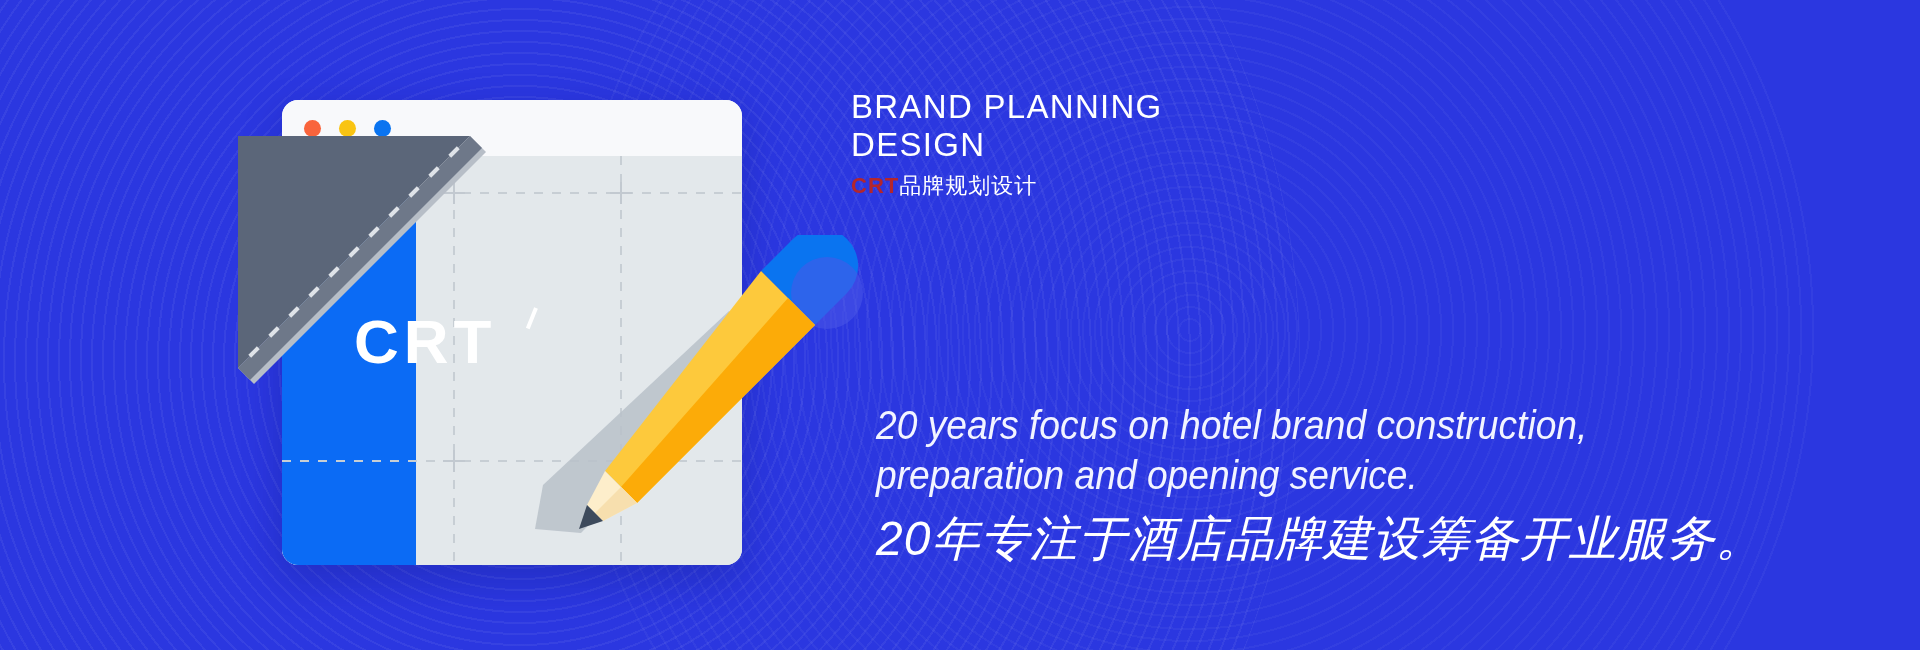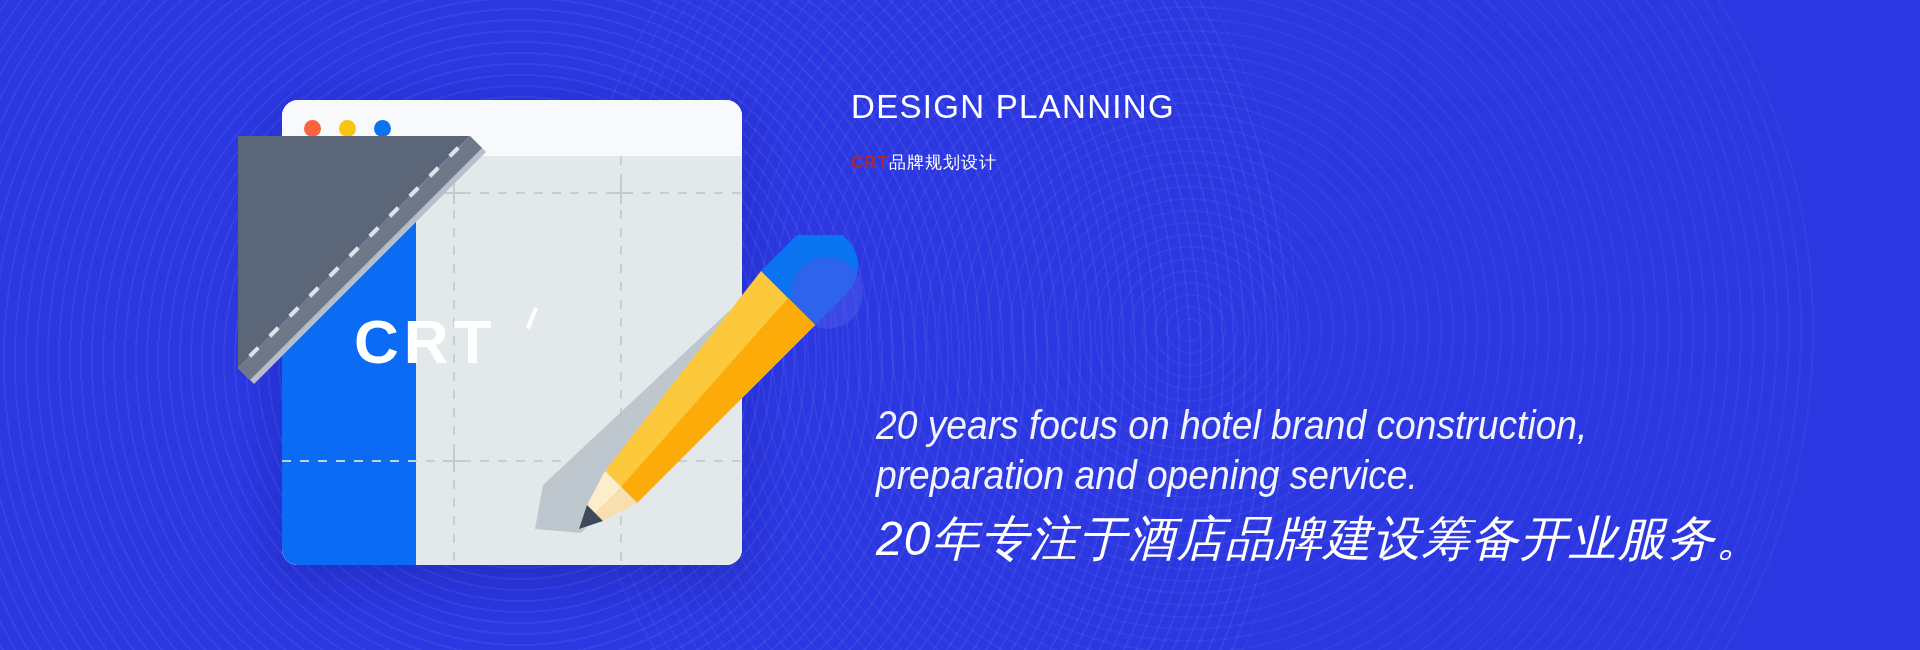--- a/index.html
+++ b/index.html
@@ -169,22 +169,22 @@
   }
   .heading-line {
     color: #ffffff;
     font-size: 33px;
     line-height: 38px;
     letter-spacing: 1.3px;
     font-weight: 400;
     white-space: nowrap;
   }
   .subheading {
-    margin-top: 24px;
-    font-size: 17px;
+    margin-top: 9px;
+    font-size: 22px;
     line-height: 26px;
     white-space: nowrap;
     letter-spacing: 1px;
   }
   .sub-crt { color: #b4262c; font-weight: 700; }
   .sub-cn  { color: #ffffff; }
 
   .tagline {
     position: absolute;
     left: 876px;
@@ -289,21 +289,22 @@
       <polygon points="213,63 240,90 62,268 46,252" fill="#fcab08"></polygon>
 
       <polygon points="30,236 62,268 28,286 12,270" fill="#fdeecb"></polygon>
       <polygon points="46,252 62,268 28,286 20,278" fill="#f7dfae"></polygon>
 
       <polygon points="12,270 28,286 4,294" fill="#3d4a5c"></polygon>
     </svg>
   </div>
 
   <div class="headings">
-    <div class="heading-line">DESIGN PLANNING</div>
+    <div class="heading-line">BRAND PLANNING</div>
+    <div class="heading-line">DESIGN</div>
     <div class="subheading">
       <span class="sub-crt">CRT</span><span class="sub-cn">品牌规划设计</span>
     </div>
   </div>
 
   <div class="tagline">
     <div class="tagline-en">20 years focus on hotel brand construction,</div>
     <div class="tagline-en">preparation and opening service.</div>
     <div class="tagline-cn">20年专注于酒店品牌建设筹备开业服务。</div>
   </div>

